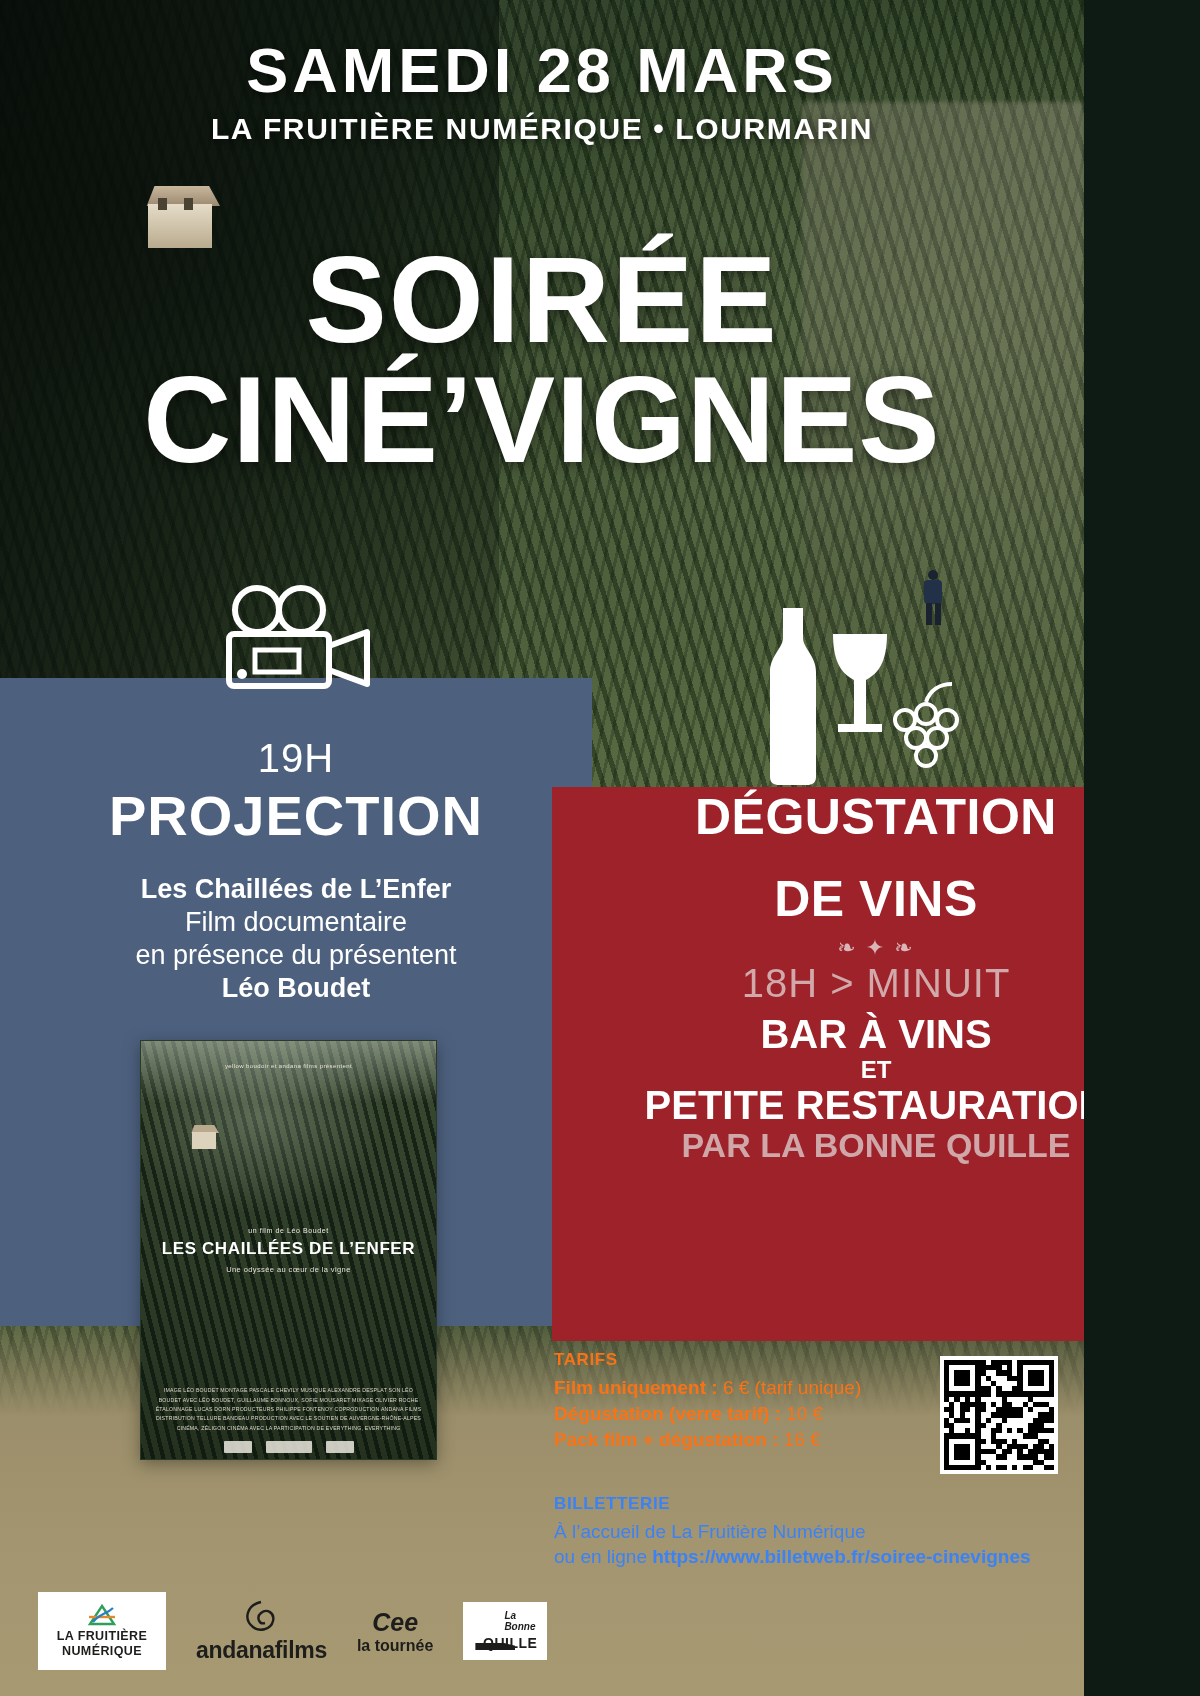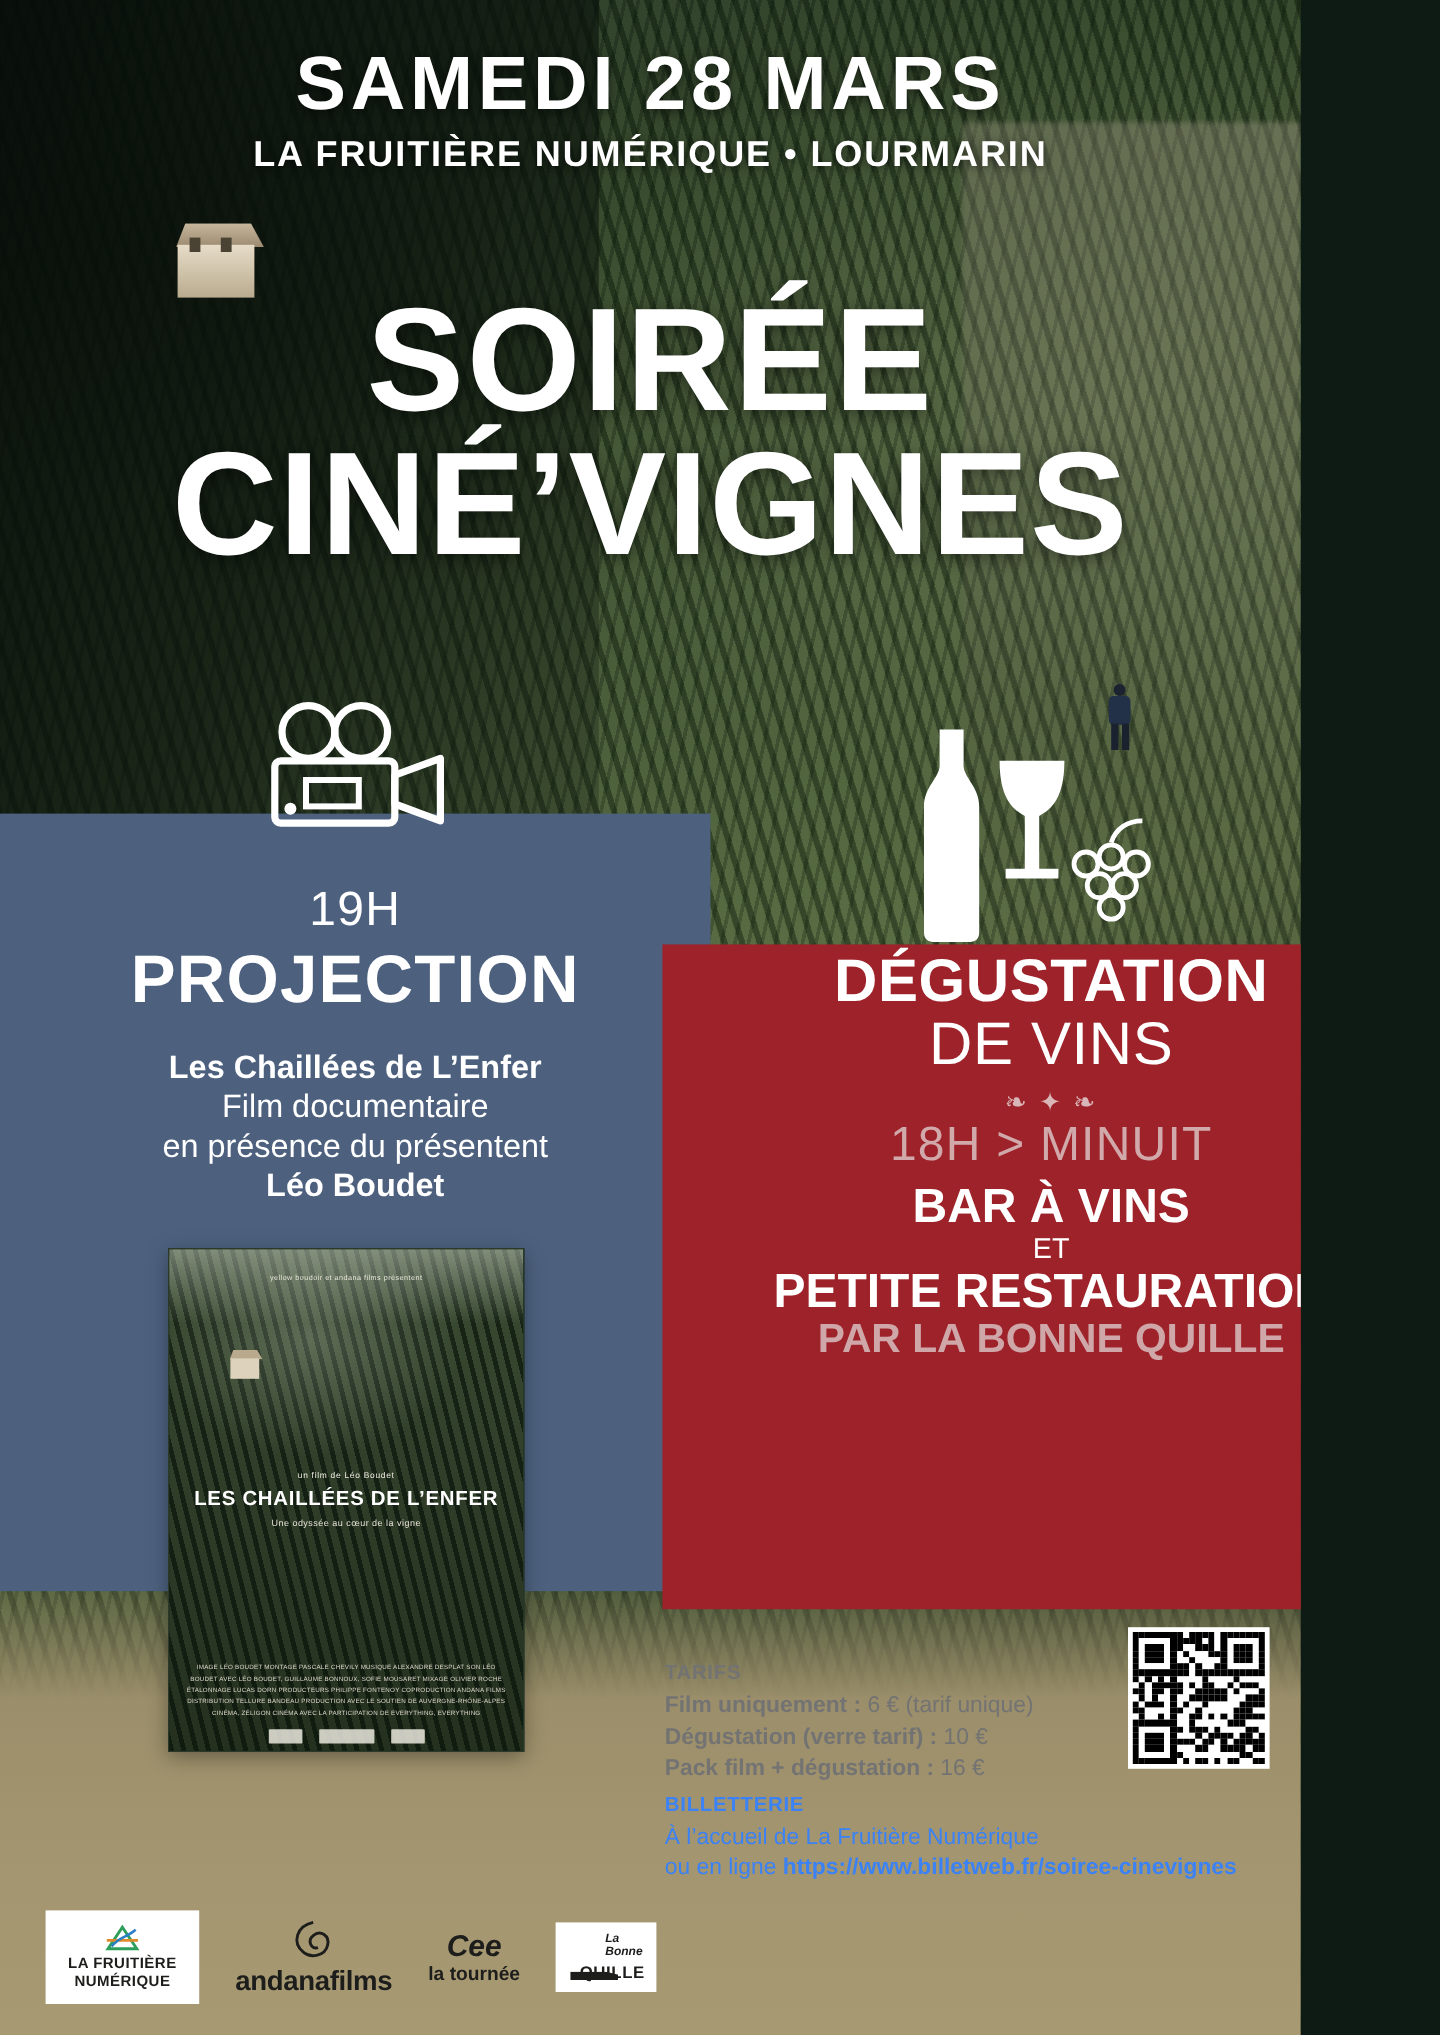--- a/index.html
+++ b/index.html
@@ -105,25 +105,25 @@
 
   
   .panel-red {
     position:absolute; left:552px; top:787px; width:648px; height:554px;
     background:#9e2229; color:#fff; text-align:center;
   }
   .wine-icon { position:absolute; left:755px; top:600px; width:210px; height:185px; }
 
   .panel-red .time1 { margin-top:20px; font-size:40px; color:#d9b6b8; letter-spacing:1px; }
   .panel-red .deg1 { font-size:50px; font-weight:bold; letter-spacing:0.5px; margin-top:4px; line-height:1.05; }
-  .panel-red .deg2 { font-size:50px; font-weight:normal; letter-spacing:0.5px; line-height:1.05; }
+  .panel-red .deg2 { font-size:50px; font-weight:bold; letter-spacing:0.5px; line-height:1.05;margin-top:29px; }
   .flourish { margin:10px auto 4px; width:120px; height:22px; color:#d9b6b8; font-size:22px; letter-spacing:2px; }
   .panel-red .time2 { font-size:40px; color:#d1a9ab; letter-spacing:1px; }
   .panel-red .bar { font-size:40px; font-weight:bold; margin-top:6px; }
-  .panel-red .et { font-size:24px; font-weight:normal; line-height:1.1; }
+  .panel-red .et { font-size:24px; font-weight:bold; line-height:1.1; }
   .panel-red .petite { font-size:40px; font-weight:bold; }
   .panel-red .par { font-size:34px; font-weight:bold; color:#cfa7a9; margin-top:-2px; }
 
   
   .film-poster {
     position:absolute; left:140px; top:1040px; width:297px; height:420px;
     background:#1d2a20; border:1px solid #2a3a2a; overflow:hidden;
     box-shadow:0 4px 16px rgba(0,0,0,0.35);
   }
   .fp-bg {
@@ -141,21 +141,21 @@
   .fp-cabin .b { position:absolute; left:3px; top:7px; width:24px; height:17px; background:#ddd3bd; }
   .fp-dir { position:absolute; top:186px; width:100%; text-align:center; color:#efece2; font-size:7px; letter-spacing:0.6px; }
   .fp-title { position:absolute; top:198px; width:100%; text-align:center; color:#fff; font-size:17px; font-weight:bold; letter-spacing:0.6px; }
   .fp-tag { position:absolute; top:224px; width:100%; text-align:center; color:#e4e1d5; font-size:7.5px; letter-spacing:0.4px; }
   .fp-crew { position:absolute; left:14px; right:14px; bottom:26px; text-align:center; color:#ded9cb; font-size:5.2px; line-height:1.8; letter-spacing:0.2px; }
   .fp-logos { position:absolute; left:0; bottom:6px; width:100%; display:flex; justify-content:center; gap:14px; align-items:center; }
   .fp-logo { width:28px; height:12px; background:rgba(235,232,222,0.85); border-radius:1px; }
   .fp-logo.wide { width:46px; }
 
   
-  .tarifs { position:absolute; left:554px; top:1350px; width:420px; color:#737373;margin-top:34px; }
+  .tarifs { position:absolute; left:554px; top:1350px; width:420px; color:#f97316; }
   .tarifs h4 { font-size:17px; font-weight:bold; letter-spacing:0.6px; margin-bottom:7px; }
   .tarifs .line { font-size:19px; margin-bottom:4px; }
   .tarifs .line b { font-weight:bold; }
 
   .billet { position:absolute; left:554px; top:1494px; width:580px; color:#3b82f6; }
   .billet h4 { font-size:17px; font-weight:bold; letter-spacing:0.6px; margin-bottom:7px; }
   .billet .line { font-size:19px; margin-bottom:3px; }
   .billet .line b { font-weight:bold; }
 
   

